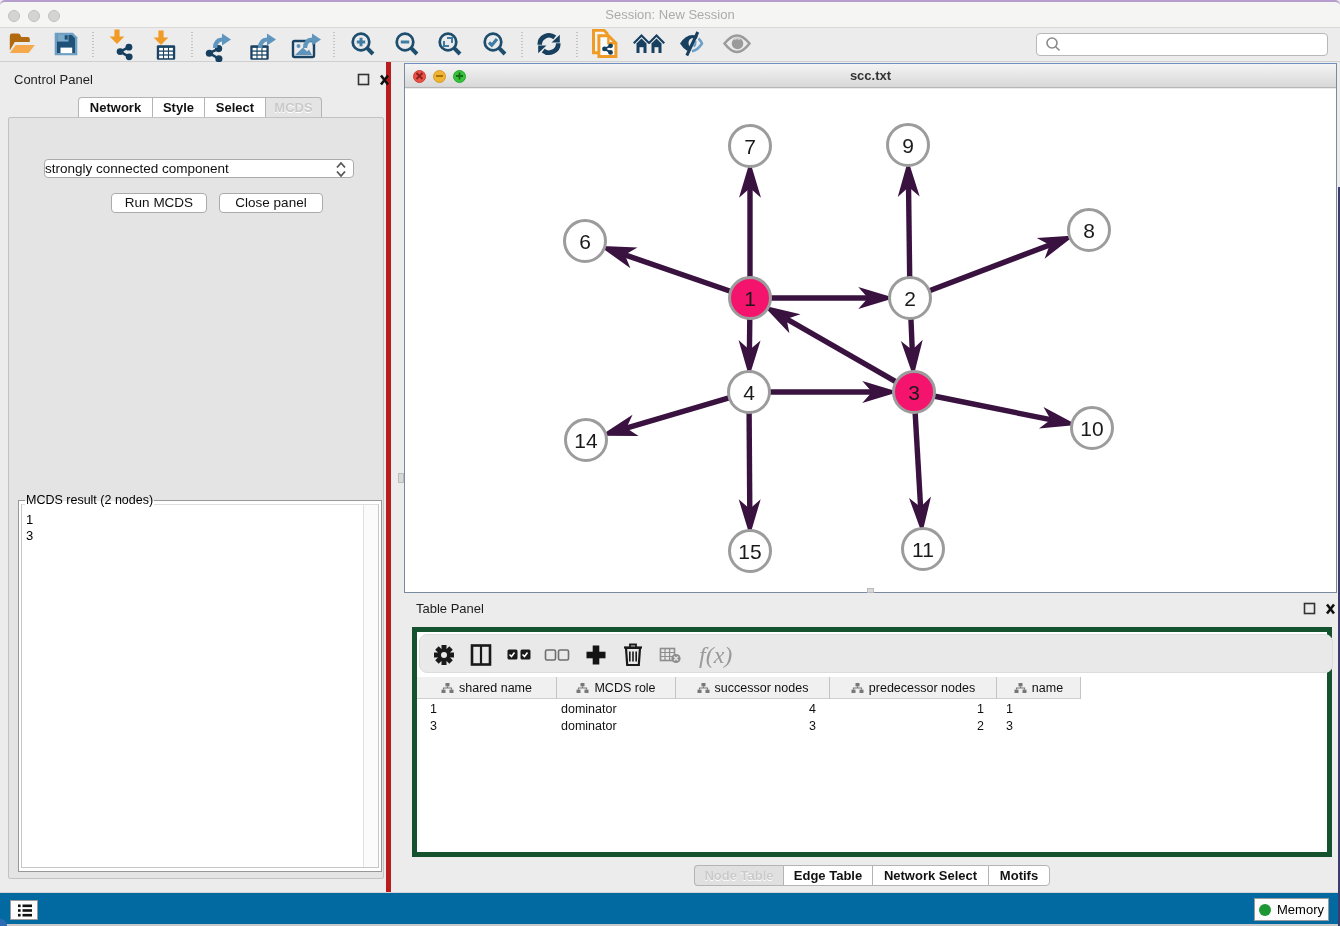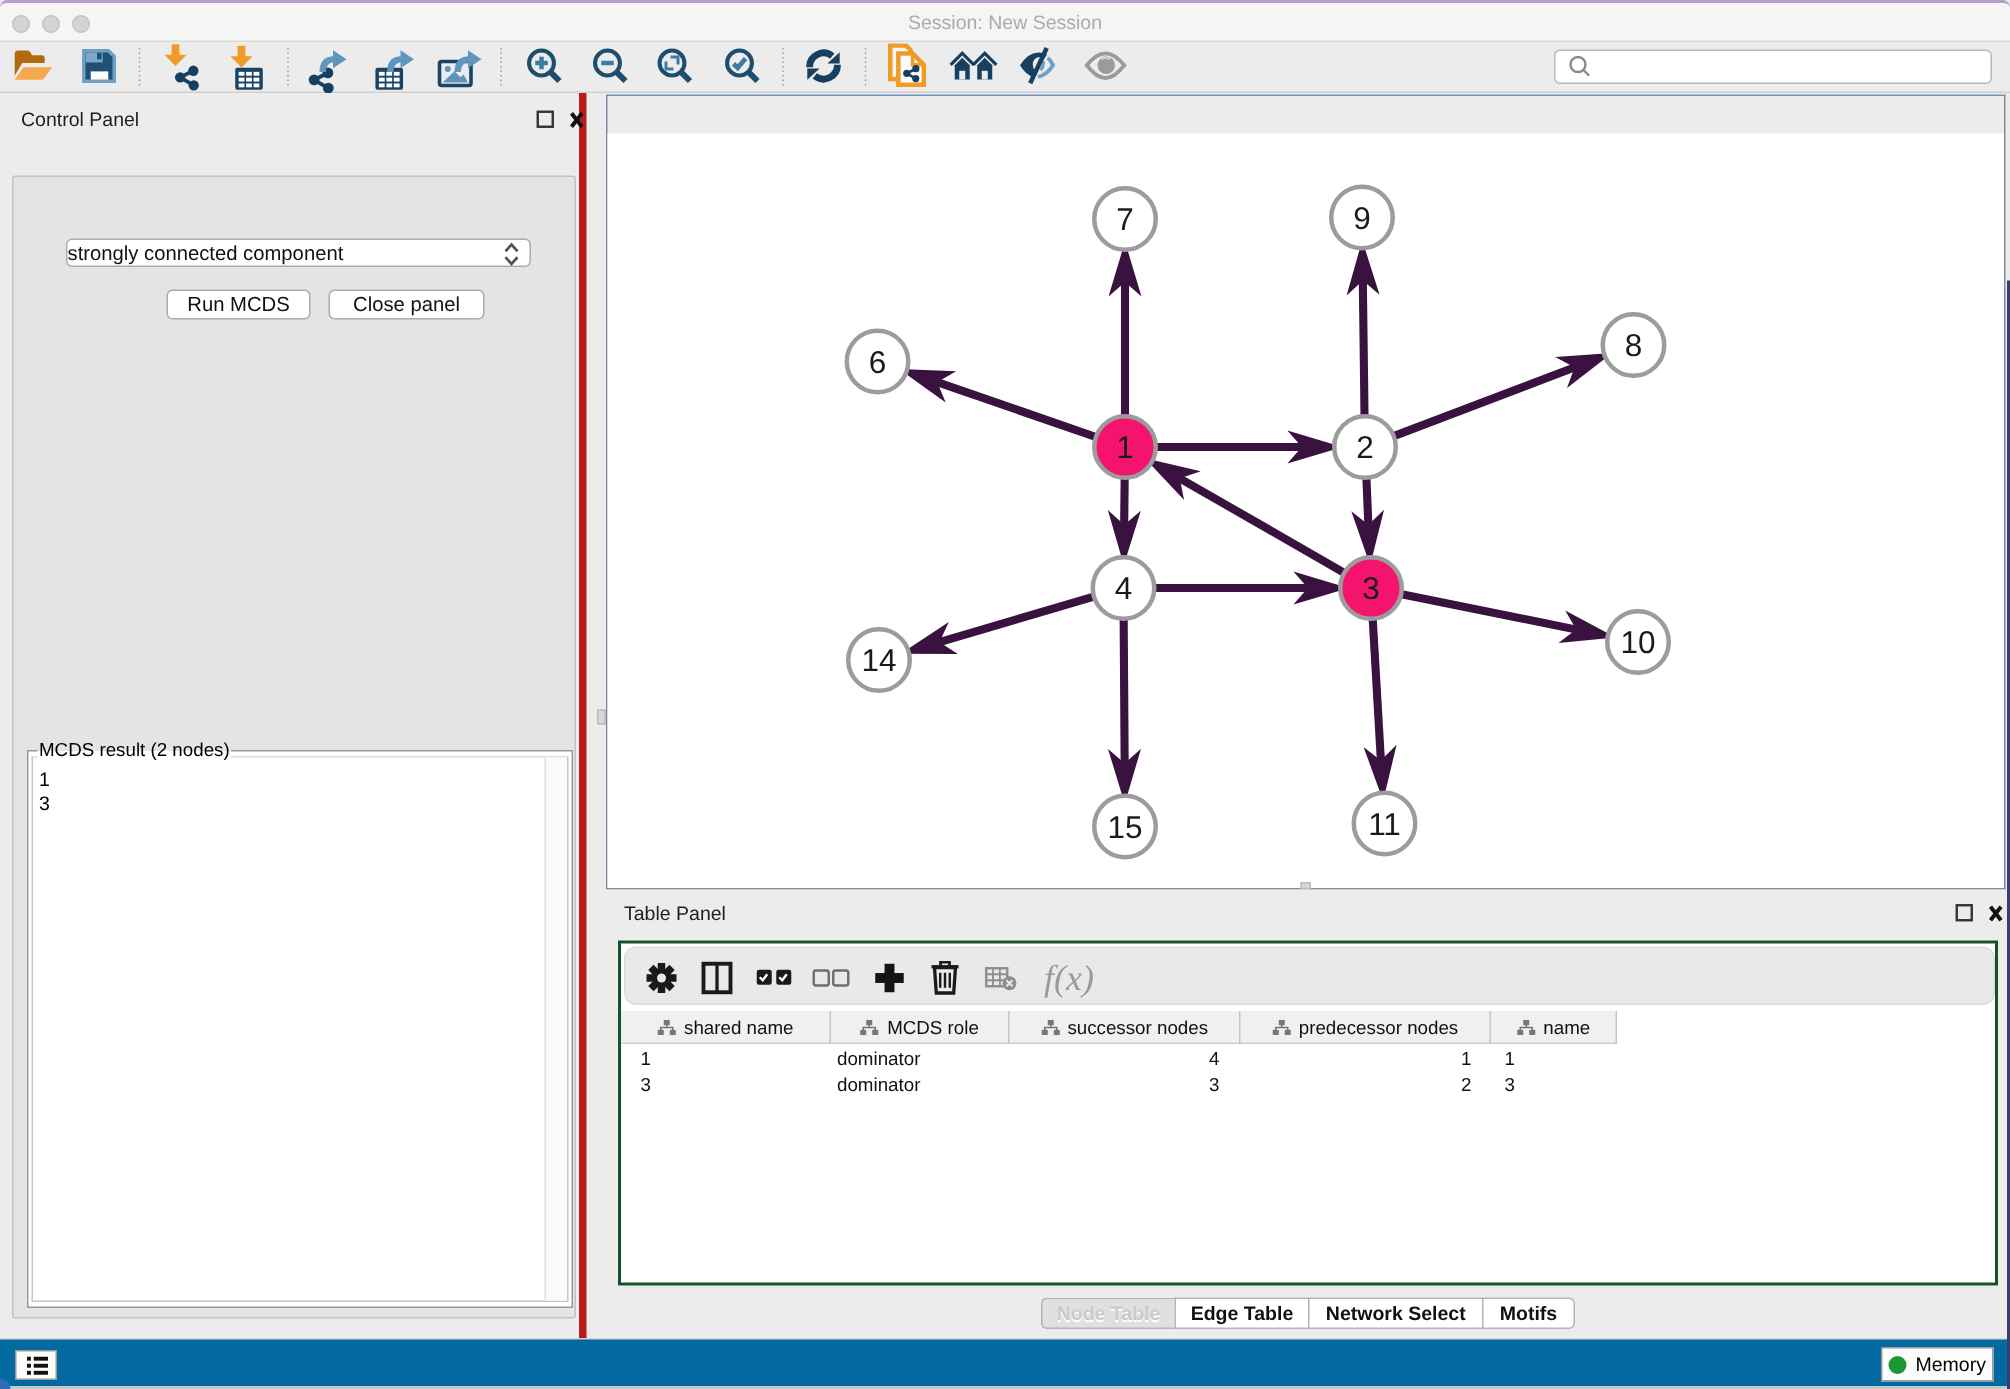--- a/index.html
+++ b/index.html
@@ -58,21 +58,21 @@
 #nettitle { position:absolute; left:0; top:0; width:100%; height:24px;
   background:linear-gradient(to bottom,#f4f4f4,#d8d8d8); border-bottom:1px solid #b6b6b6;
   font-size:13px; font-weight:700; color:#333; text-align:center; line-height:24px; }
 .mac { position:absolute; top:5.5px; width:13px; height:13px; border-radius:50%; }
 #netcanvas { position:absolute; left:0; top:25px; width:931px; height:503px; background:#fff; }
 
 
 #tpanel { position:absolute; left:404px; top:593px; width:936px; height:299px; background:#ececec; }
 #tpanel .hdr { position:absolute; left:12px; top:8px; font-size:13px; color:#1e1e1e; }
 #tcontainer { position:absolute; left:8px; top:34px; width:920px; height:230px;
-  background:#fff; border:2px solid #14532d; }
+  background:#fff; border:5px solid #14532d; }
 #ttoolbar { position:absolute; left:2px; top:2px; width:914px; height:39px; background:#e9e9e9;
   border:1px solid #dcdcdc; border-radius:8px; }
 #thead { position:absolute; left:0; top:45px; width:664px; height:22px; background:#f0f0f0;
   border-bottom:1px solid #cfcfcf; font-size:12.5px; color:#111; }
 .thcell { position:absolute; top:0; height:22px; border-right:1px solid #c4c4c4; text-align:center; line-height:22px; }
 .hicon { display:inline-block; vertical-align:-2px; margin-right:5px; }
 .trow { position:absolute; font-size:12.5px; color:#111; height:17px; line-height:17px; }
 #ttabs { position:absolute; left:0; top:272px; width:100%; height:22px; text-align:center; }
 .ttab { display:inline-block; height:21px; border:1px solid #b4b4b4; border-right:none; text-align:center;
   background:#fff; font-size:13px; font-weight:700; color:#111; line-height:20px; float:left; }
@@ -249,36 +249,52 @@
     </svg>
   </div>
 </div>
 
 <div id="cpanel">
   <div class="hdr">Control Panel</div>
   <svg width="34" height="14" viewBox="0 0 34 14" style="position:absolute;left:357px;top:11px;">
     <rect x="1.5" y="1.5" width="10" height="10" fill="none" stroke="#333" stroke-width="1.6"></rect>
     <path d="M24,2.5 L31,11.5 M31,2.5 L24,11.5" stroke="#111" stroke-width="2.6"></path>
   </svg>
+  <div class="tabrow">
+    <div class="tab first" style="width:74px;">Network</div>
+      <div class="tab" style="width:52px;">Style</div>
+      <div class="tab" style="width:61px;">Select</div>
+      <div class="tab sel" style="width:57px;">MCDS</div>
+  </div>
   <div id="cbody">
     <div id="dropdown">strongly connected component<svg width="12" height="17" viewBox="0 0 12 17" style="position:absolute;right:6px;top:1px;">
 <path d="M2,6.5 L6,2 L10,6.5 M2,10.5 L6,15 L10,10.5" fill="none" stroke="#555" stroke-width="1.8"></path>
         </svg></div>
     <div class="btn" style="left:86px; width:96px;">Run MCDS</div>
     <div class="btn" style="left:194px; width:104px;">Close panel</div>
     <div id="fieldset">
       <div id="fsinner">1<br>3<div id="fsscroll"></div></div>
       <div id="fstitle">MCDS result (2 nodes)</div>
     </div>
   </div>
 </div>
 
 <div id="vhandle"></div>
 
 <div id="netwin">
+  <div id="nettitle">scc.txt
+    <div class="mac" style="left:8px; background:#ea5149; border:1px solid #ce3d35;"></div>
+    <div class="mac" style="left:28px; background:#f0b432; border:1px solid #d49c25;"></div>
+    <div class="mac" style="left:48px; background:#37c13e; border:1px solid #27a82e;"></div>
+    <svg width="70" height="24" viewBox="0 0 70 24" style="position:absolute;left:0;top:0;">
+<path d="M11.5,9 L17.5,15 M17.5,9 L11.5,15" stroke="#8c1f16" stroke-width="1.8"></path>
+<line x1="31" y1="12" x2="38" y2="12" stroke="#9a6a09" stroke-width="1.8"></line>
+<path d="M51,12 L58,12 M54.5,8.5 L54.5,15.5" stroke="#146b16" stroke-width="1.8"></path>
+      </svg>
+  </div>
   <div id="netcanvas">
     <svg width="931" height="503" viewBox="0 0 931 503" font-family="Liberation Sans, sans-serif">
       <g stroke="#3a1240" stroke-width="5.4" fill="#3a1240">
 <line x1="345.0" y1="189.0" x2="345.0" y2="95.5"></line>
 <polygon points="345.0,81.5 350.7,100.5 345.0,95.5 339.3,100.5"></polygon>
 <line x1="326.1" y1="202.5" x2="216.4" y2="164.6"></line>
 <polygon points="203.2,160.0 223.0,160.8 216.4,164.6 219.3,171.6"></polygon>
 <line x1="365.0" y1="209.0" x2="466.5" y2="209.0"></line>
 <polygon points="480.5,209.0 461.5,214.7 466.5,209.0 461.5,203.3"></polygon>
 <line x1="344.8" y1="229.0" x2="344.4" y2="264.5"></line>

